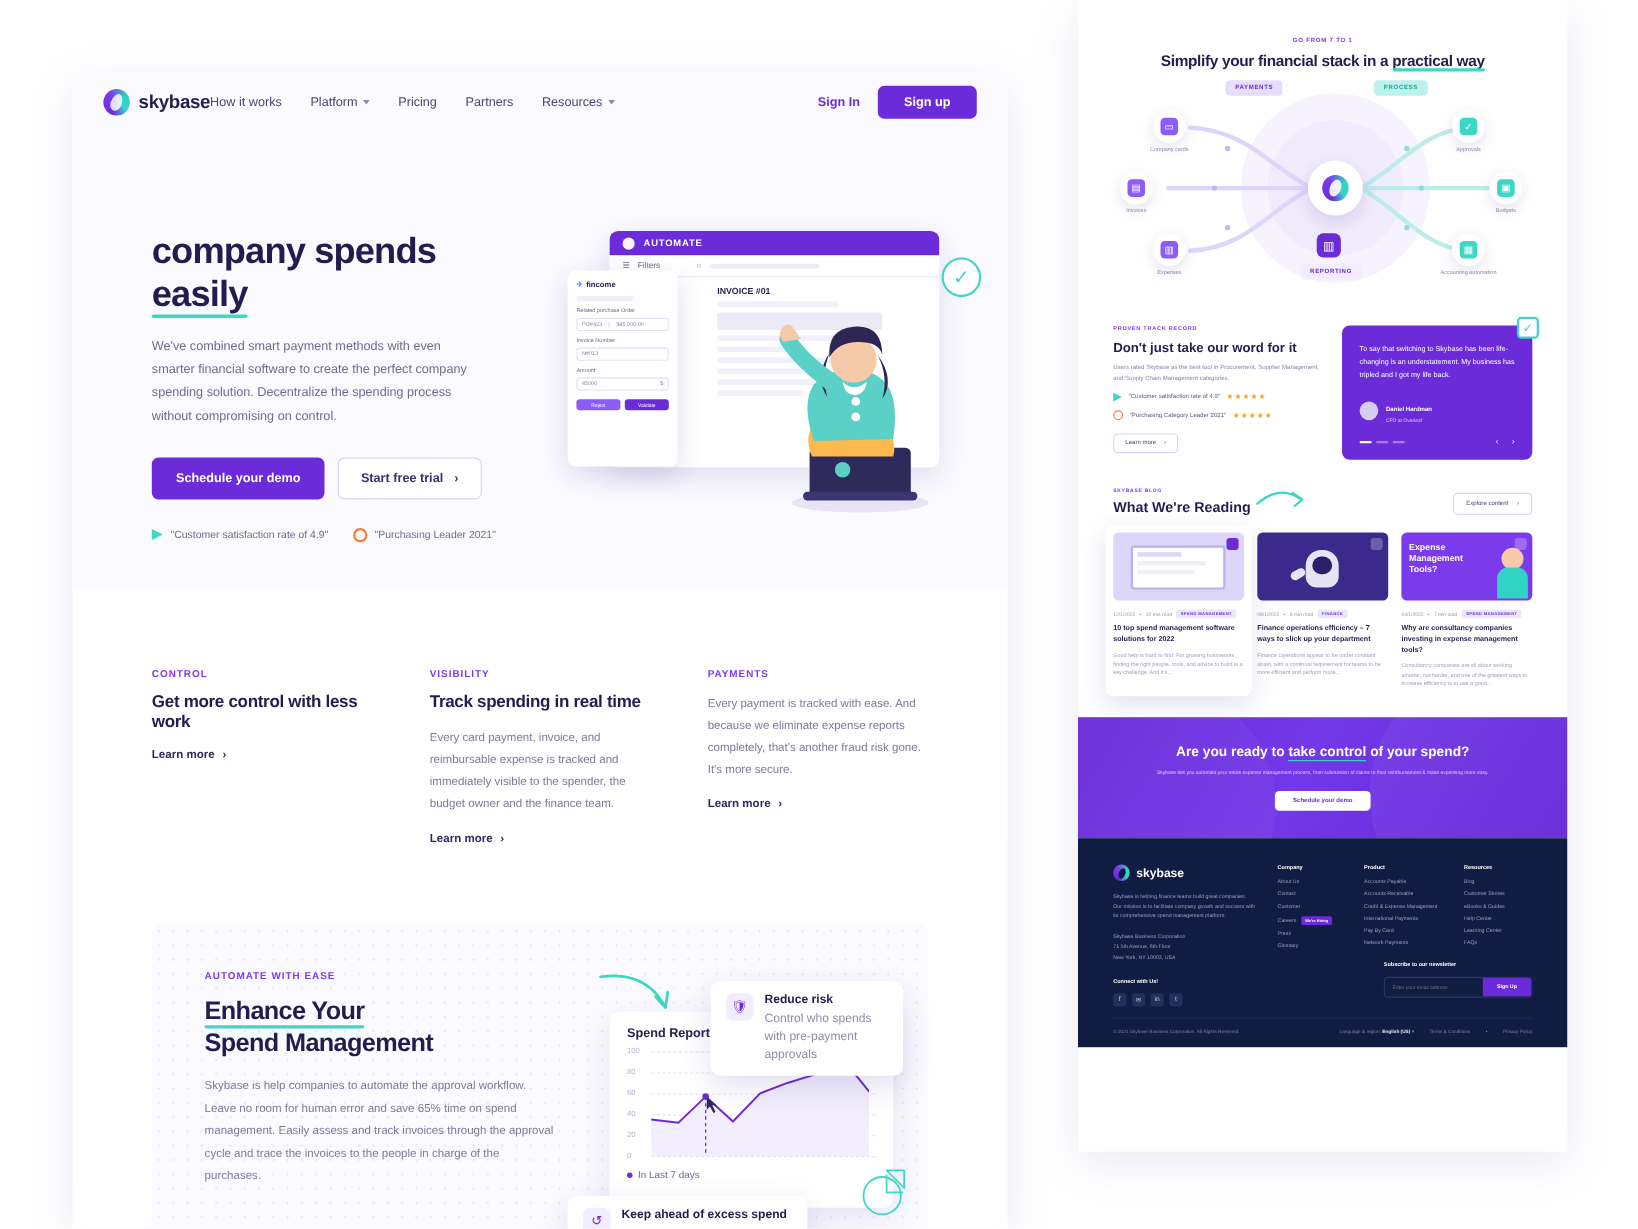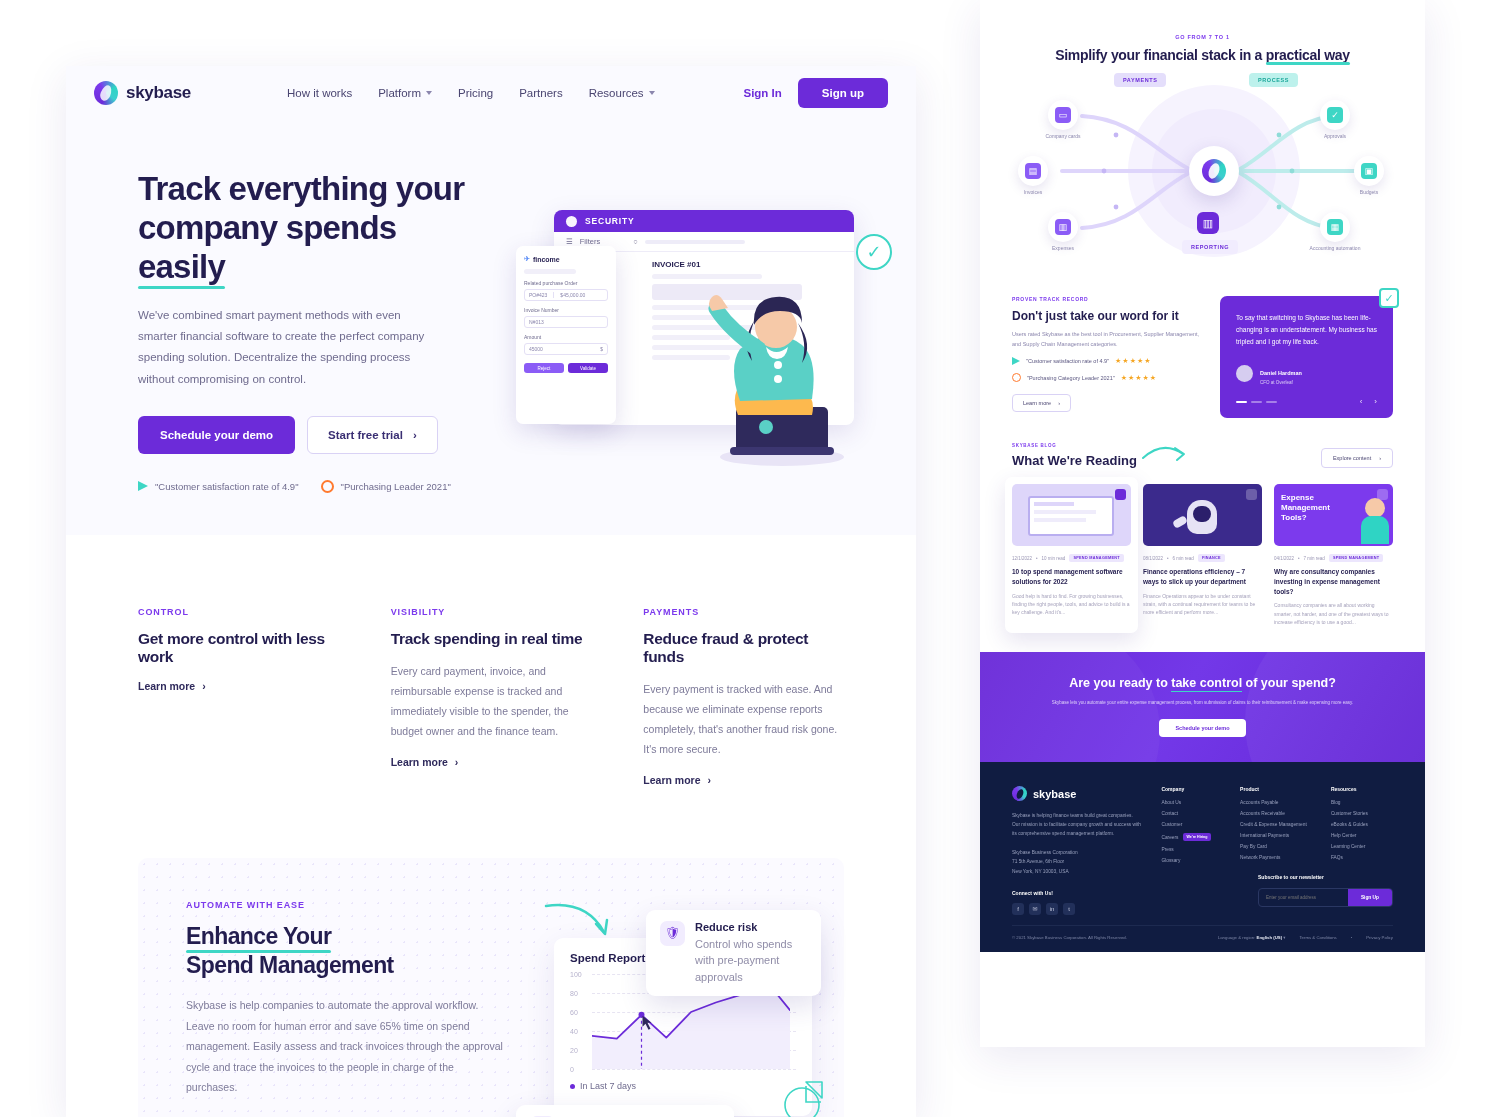--- a/index.html
+++ b/index.html
@@ -23,21 +23,21 @@
   }
   
   .nav { height: 54px; display: flex; align-items: center; padding: 0 28px; background:#fafaff; }
   .brand { display: flex; align-items: center; gap: 8px; }
   .brand-mark { width: 24px; height: 24px; border-radius: 50%;
     background: conic-gradient(from 200deg, #6c2bd9, #7c3aed 35%, #2fd4c4 60%, #3ccfcf 80%, #6c2bd9);
     position: relative; }
   .brand-mark:after { content:""; position:absolute; left:7px; top:4px; width:10px; height:16px;
     border-radius: 50% 50% 50% 50%/60% 60% 40% 40%; background:#fafaff; transform: rotate(22deg); opacity:.85;}
   .brand-name { font-size: 17px; font-weight: 700; letter-spacing: -.3px; color:#231d4f; }
-  .nav-links { display:flex; align-items:flex-start; gap:26px; margin-left: 96px; }
+  .nav-links { display:flex; align-items:flex-start; gap:26px; }
   .nav-link { font-size: 11.5px; color:#4a4571; display:flex; align-items:center; gap:5px; cursor:pointer;}
   .caret { width:0;height:0;border-left:3.5px solid transparent;border-right:3.5px solid transparent;border-top:4px solid #8b86ad;}
   .nav-right { margin-left:auto; display:flex; align-items:center; gap:16px;}
   .signin { font-size: 11.5px; color:#6c2bd9; font-weight:600; cursor:pointer;}
   .signup { background:#6c2bd9; color:#fff; font-size:11.5px; font-weight:600; padding:9px 24px; border-radius:6px; border:none; cursor:pointer;}
 
   
   .hero { position:relative; height: 415px; background:#fafaff; padding: 50px 0 0 72px;}
   .hero h1 { font-size: 33px; line-height: 1.18; font-weight: 700; letter-spacing:-.8px; max-width:330px; color:#231d4f;}
   .u-teal { position:relative; display:inline-block; }
@@ -218,21 +218,21 @@
           </div>
       </div>
       <div class="nav-right">
         <span class="signin">Sign In</span>
         <button class="signup">Sign up</button>
       </div>
     </div>
 
     <div class="hero">
       <h1>
-        <span>Track everything your</span><br>
+        <br>
         <span>company spends </span><span class="u-teal">easily</span>
       </h1>
       <p>We've combined smart payment methods with even smarter financial software to create the perfect company spending solution. Decentralize the spending process without compromising on control.</p>
       <div class="hero-btns">
         <button class="btn-primary">Schedule your demo</button>
         <button class="btn-ghost">
           <span>Start free trial</span>
           <span>›</span>
         </button>
       </div>
@@ -244,21 +244,21 @@
         <div class="proof">
           <i class="badge-g"></i>
           <span>"Purchasing Leader 2021"</span>
         </div>
       </div>
 
       <div class="hero-art">
         <div class="invoice-win">
           <div class="invoice-bar">
             <span class="iv-dot"></span>
-            <span>SECURITY</span>
+            <span>AUTOMATE</span>
           </div>
           <div class="invoice-tools">
             <span>☰</span>
             <span>Filters</span>
             <span style="margin-left:26px">○</span>
             <span class="ih-line"></span>
           </div>
           <div class="invoice-body">
             <div style="margin-left:86px;font-size:8px;font-weight:700">INVOICE #01</div>
             <div style="margin-left:86px">
@@ -330,21 +330,20 @@
         <div class="feat-kicker">VISIBILITY</div>
         <div class="feat-title">Track spending in real time</div>
         <div class="feat-text">Every card payment, invoice, and reimbursable expense is tracked and immediately visible to the spender, the budget owner and the finance team.</div>
         <div class="learn">
             <span>Learn more</span>
             <span>›</span>
           </div>
       </div>
       <div class="feat">
         <div class="feat-kicker">PAYMENTS</div>
-        <div class="feat-title">Reduce fraud &amp; protect funds</div>
         <div class="feat-text">Every payment is tracked with ease. And because we eliminate expense reports completely, that's another fraud risk gone. It's more secure.</div>
         <div class="learn">
             <span>Learn more</span>
             <span>›</span>
           </div>
       </div>
     </div>
 
     <div class="automate">
       <div class="au-kicker">AUTOMATE WITH EASE</div>

